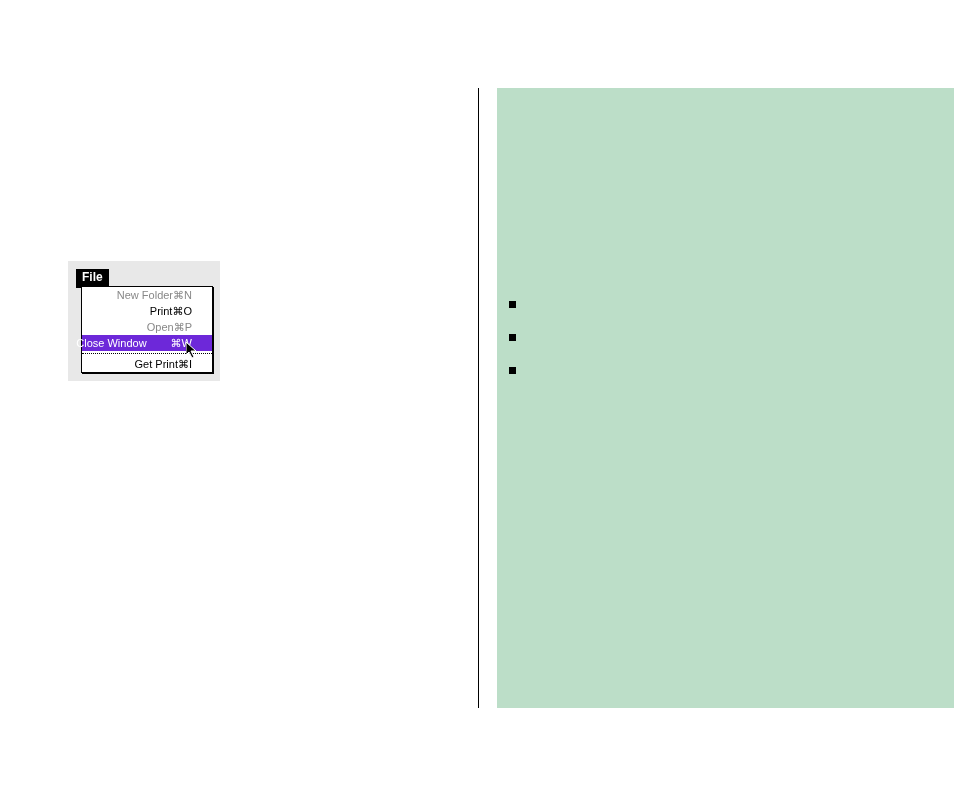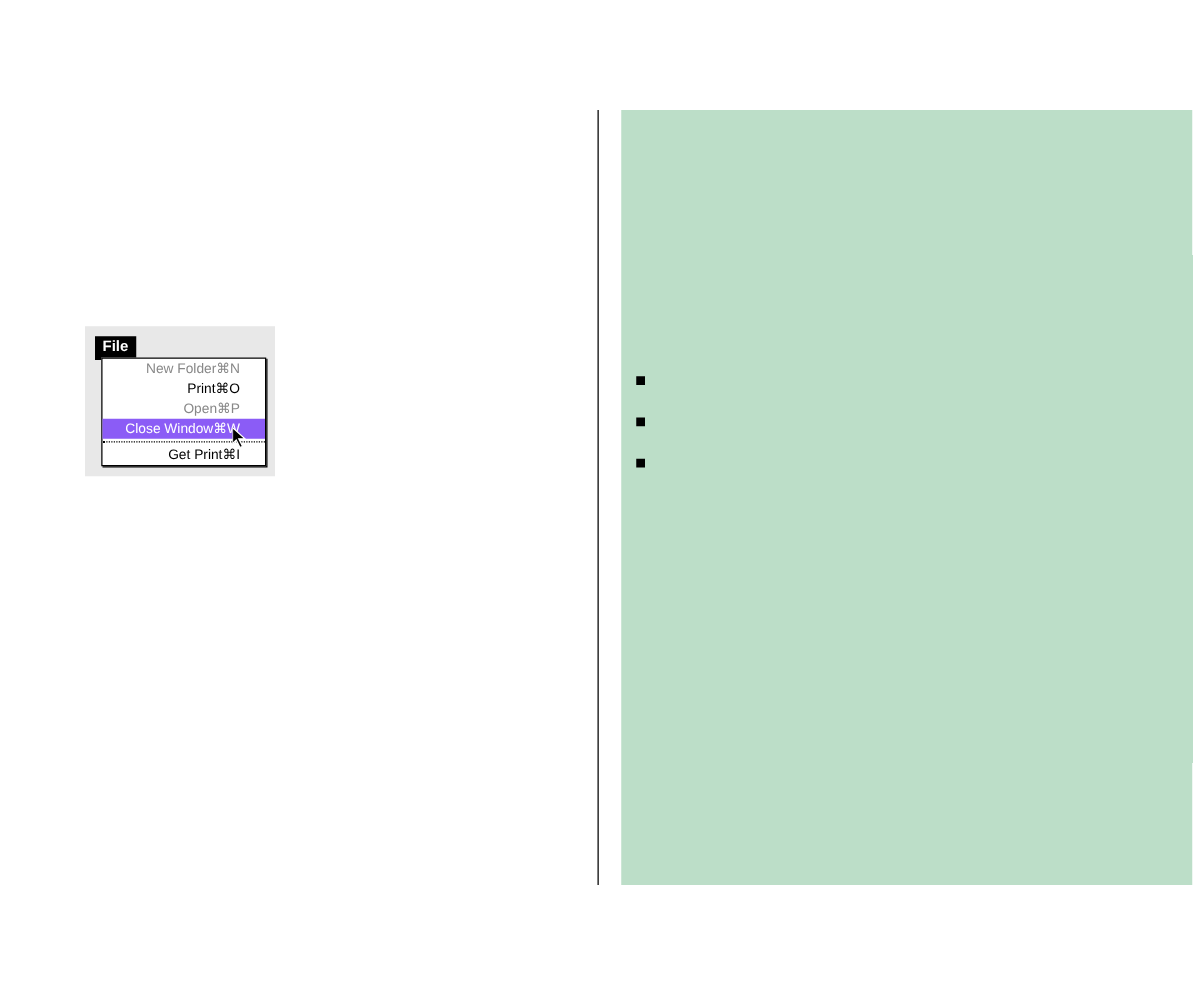--- a/index.html
+++ b/index.html
@@ -96,22 +96,23 @@
     align-items: center;
     padding: 1px 20px 0 6px;
     height: 15px;
     line-height: 15px;
     white-space: nowrap;
   }
   .menu-item.dim {
     color: #888;
   }
   .menu-item.selected {
-    background: #8b5cf6;
+    background: #6d28d9;
     color: #fff;
+    gap: 24px;
   }
   .menu-dotsep {
     border-top: 1px dotted #000;
     height: 0;
     margin: 2px 0 2px 0;
   }
   .menu-item .shortcut {
     font-size: 11px;
   }
 

